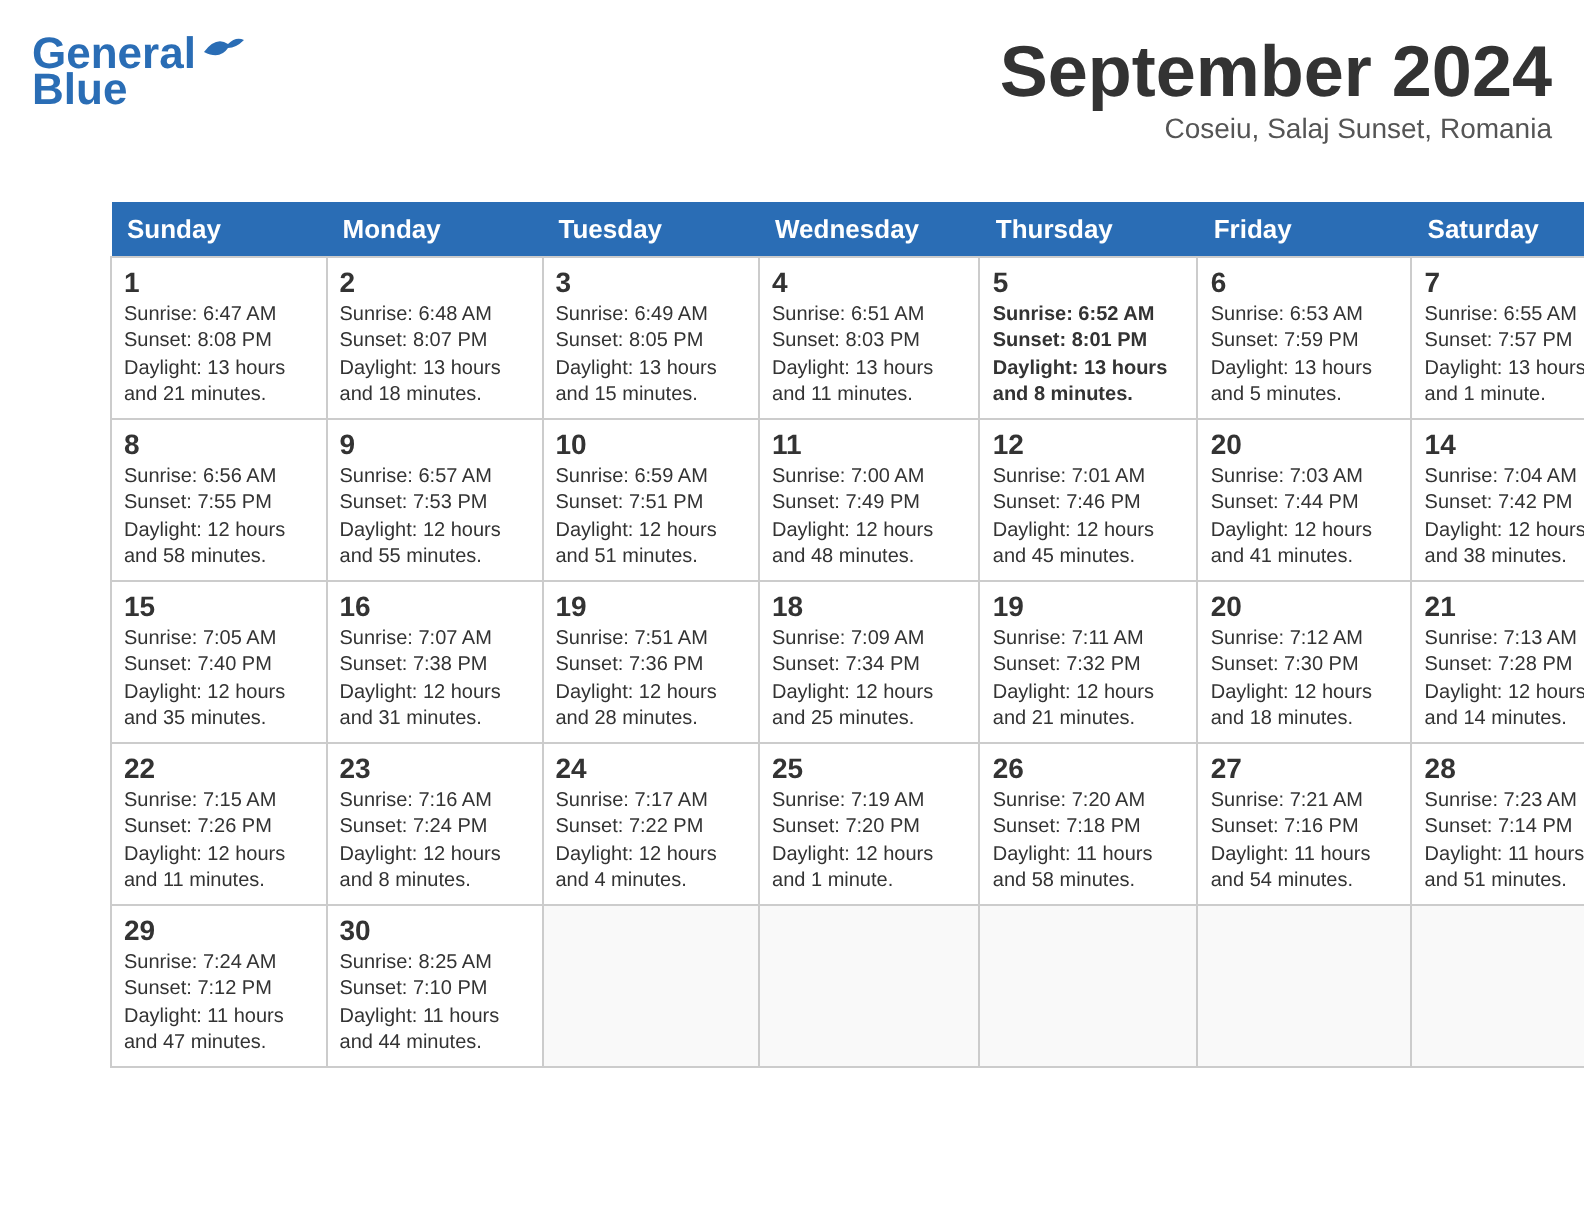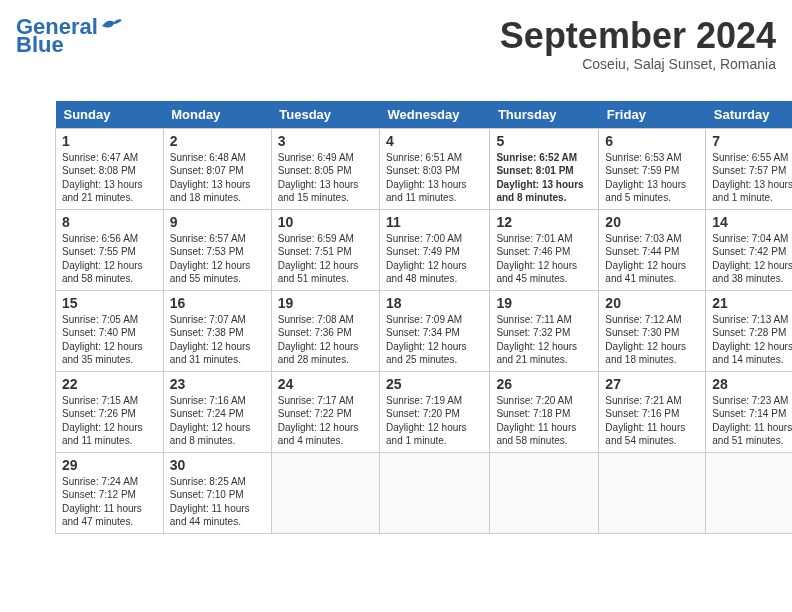--- a/index.html
+++ b/index.html
@@ -233,21 +233,21 @@
         </td>
         <td>
           <span class="day-num">16</span>
           <div class="day-info" style="white-space: pre-line;">Sunrise: 7:07 AM
 Sunset: 7:38 PM
 Daylight: 12 hours
 and 31 minutes.</div>
         </td>
         <td>
           <span class="day-num">19</span>
-          <div class="day-info" style="white-space: pre-line;">Sunrise: 7:08 AM
+          <div class="day-info" style="white-space: pre-line;">Sunrise: 7:51 AM
 Sunset: 7:36 PM
 Daylight: 12 hours
 and 28 minutes.</div>
         </td>
         <td>
           <span class="day-num">18</span>
           <div class="day-info" style="white-space: pre-line;">Sunrise: 7:09 AM
 Sunset: 7:34 PM
 Daylight: 12 hours
 and 25 minutes.</div>

